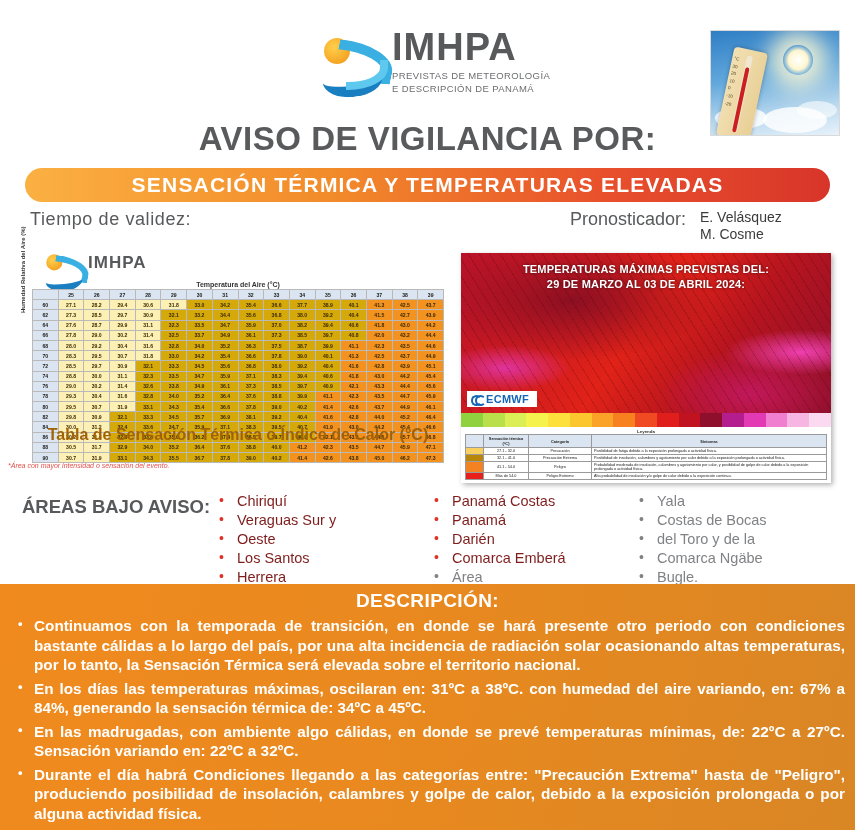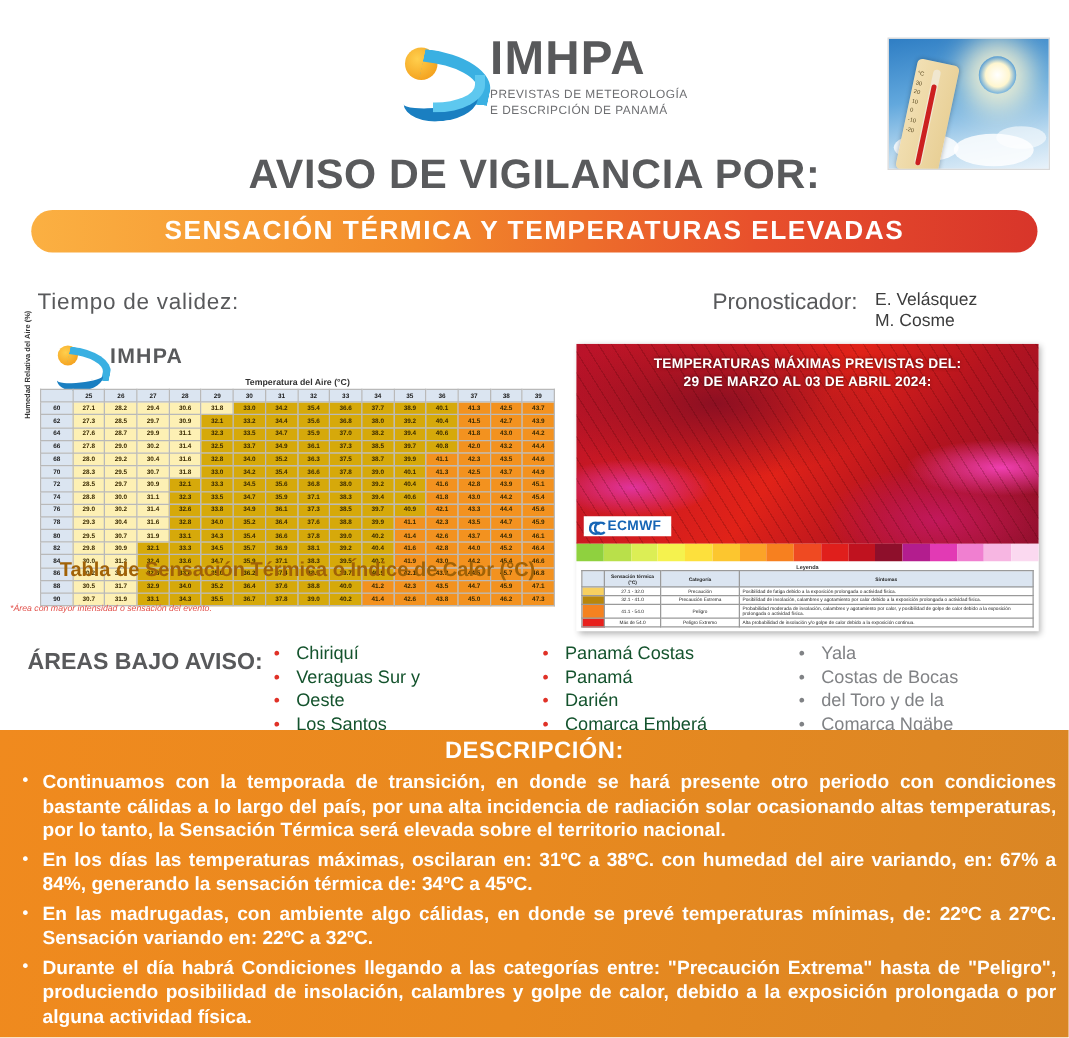--- a/index.html
+++ b/index.html
@@ -48,21 +48,21 @@
 
   
   .title-main{text-align:center;font-size:33px;font-weight:bold;color:#595a5c;
     letter-spacing:.5px;margin-top:2px;}
   .title-band{margin:10px 25px 0 25px;height:34px;border-radius:17px;
     background:linear-gradient(90deg,#fbb042 0%,#f28b2a 38%,#e8502c 72%,#d8352a 100%);
     display:flex;align-items:center;justify-content:center;}
   .title-band span{color:#ffffff;font-size:21px;font-weight:bold;letter-spacing:1.2px;}
 
   
-  .validity{position:relative;height:48px;margin-top:25px;}
+  .validity{position:relative;height:48px;margin-top:3px;}
   .val-label{position:absolute;left:30px;top:4px;font-size:18px;color:#58595b;letter-spacing:.6px;}
   .val-values{position:absolute;left:212px;top:4px;font-size:14.5px;font-weight:bold;color:#3b3b3b;line-height:18px;}
   .fc-label{position:absolute;left:570px;top:4px;font-size:18px;color:#58595b;}
   .fc-names{position:absolute;left:700px;top:4px;font-size:14px;color:#3b3b3b;line-height:17px;}
 
   
   .mid{position:relative;height:235px;}
 
   .tbl-logo{position:absolute;left:45px;top:-6px;display:flex;align-items:center;gap:5px;}
   .tbl-logo .logo-mark{width:38px;height:32px;transform:scale(.62);transform-origin:left center;}
@@ -115,21 +115,21 @@
   .leg-rng{width:40px;text-align:center;}
   .leg-cat{width:58px;text-align:center;}
 
   
   .areas{position:relative;height:110px;}
   .areas-title{position:absolute;left:22px;top:8px;font-size:18.5px;font-weight:bold;color:#58595b;}
   .col{position:absolute;top:4px;}
   .col ul{list-style:none;margin:0;padding:0;}
   .col li{font-size:14.5px;line-height:19px;position:relative;padding-left:22px;}
   .col li::before{content:"•";position:absolute;left:4px;top:-1px;font-size:14px;}
-  .c-red{color:#14532d;}
+  .c-red{color:#7f1d1d;}
   .c-gray{color:#808285;}
   .c-red::before{color:#e03127;}
   .c-gray::before{color:#808285;}
   .no-bullet::before{content:"";}
   .col1{left:215px;}
   .col2{left:430px;}
   .col3{left:635px;}
 
   
   .desc{position:absolute;left:0;right:0;bottom:0;top:584px;

